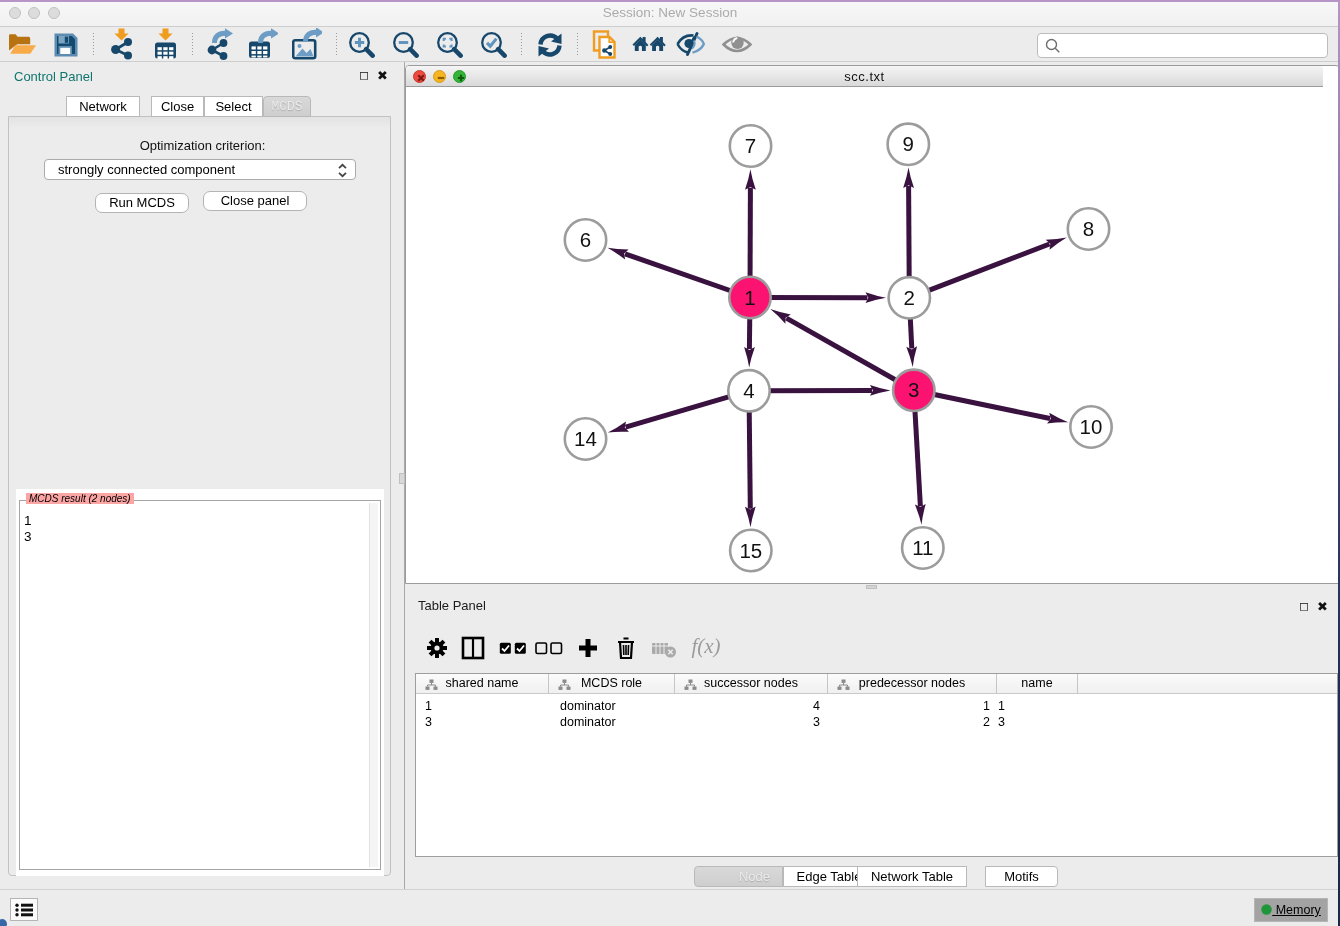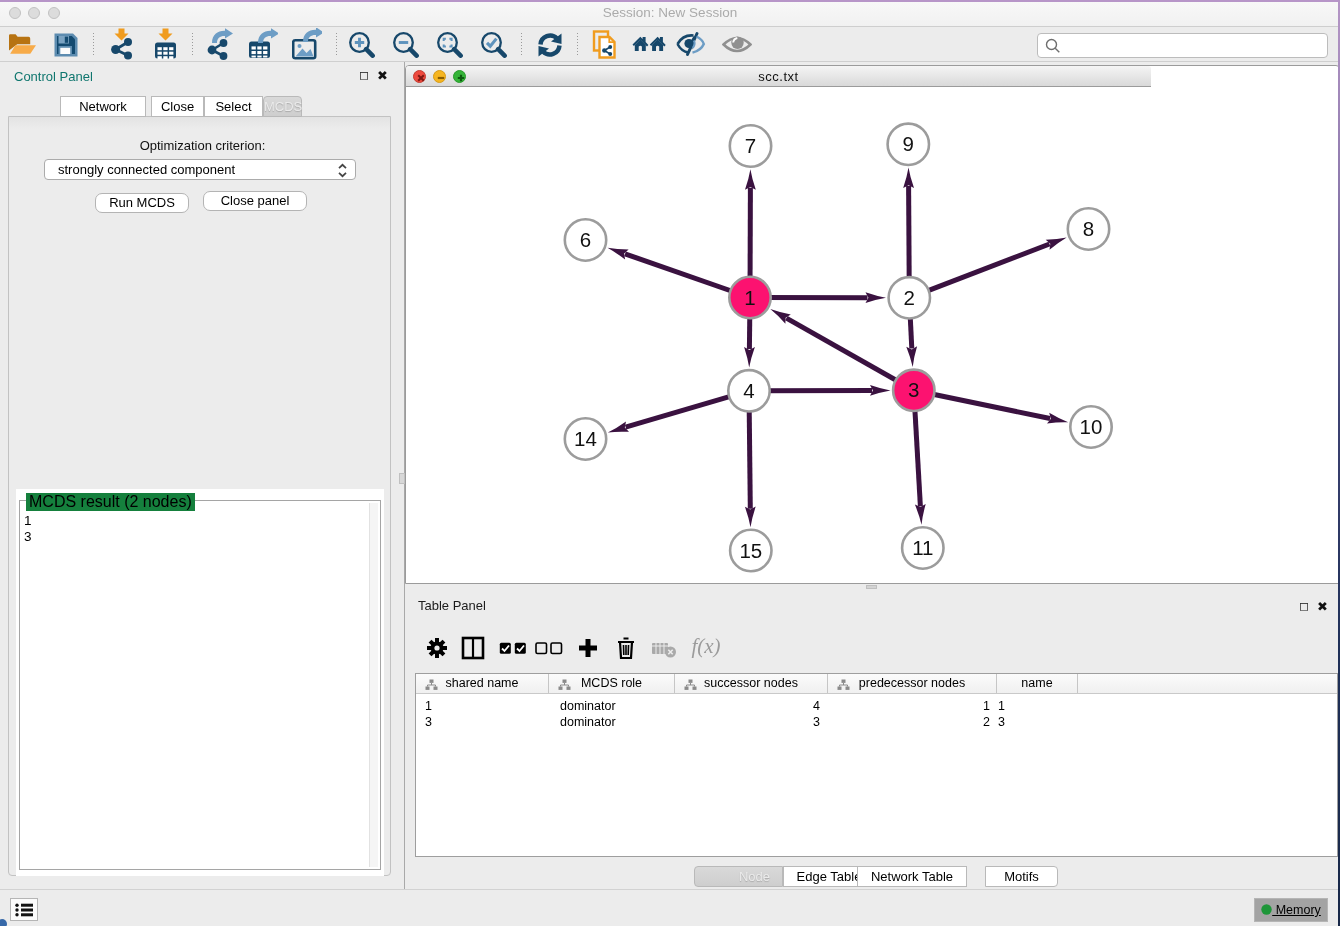--- a/index.html
+++ b/index.html
@@ -31,27 +31,27 @@
     text-shadow:0 1px 1px #aaa; border-radius:4px 4px 0 0; }
   #tabpane { left:8px; top:54px; width:383px; height:760px; border:1px solid #c2c2c2;
     background:linear-gradient(#e3e3e3, #ececec 12px); border-radius:0 0 4px 4px; }
   #optlabel { left:0; top:76px; width:405px; text-align:center; font-size:13px; color:#111; }
   #combo { left:44px; top:97px; width:312px; height:21px; background:#fff; border:1px solid #ababab;
     border-radius:4px; font-size:13px; color:#000; line-height:19px; padding-left:13px; }
   .btn { position:absolute; height:20px; background:#fff; border:1px solid #b4b4b4;
     border-radius:7px; font-size:13px; color:#000; text-align:center; line-height:18px; }
   #resultwrap { left:16px; top:427px; width:368px; height:387px; background:#fff; }
   #fieldset { left:3px; top:11px; width:362px; height:370px; border:1px solid #a5a5a5; }
-  #legend { left:6px; top:-8px; background:#15803d; padding:0 3px; font-size:16px; color:#000; }
+  #legend { left:6px; top:-8px; background:#fca5a5; padding:0 3px; font-size:10px; color:#000;font-style:italic; }
   #resulttext { left:4px; top:12px; font-size:13.5px; color:#000; line-height:15.8px; }
   #res-sb { right:2px; top:2px; width:9px; height:364px; background:#f5f5f5; border-left:1px solid #e2e2e2;}
 
   
   #netwin { left:405px; top:65px; width:935px; height:519px; border:1px solid #9b9b9b; background:#fff; border-radius:4px 4px 0 0; }
-  #nw-titlebar { left:0; top:0; width:745px; height:21px; border-radius:3px 3px 0 0;
+  #nw-titlebar { left:0; top:0; width:917px; height:21px; border-radius:3px 3px 0 0;
     background:linear-gradient(#f5f5f5,#d9d9d9); border-bottom:1px solid #9b9b9b; }
   #nw-title { left:0; top:3px; width:100%; text-align:center; font-size:13px; letter-spacing:0.5px; color:#111; }
   .mlight { top:4px; width:13px; height:13px; border-radius:50%; }
   .mlg { position:absolute; left:2.5px; top:2.5px; }
 
   
   #tpanel { left:405px; top:590px; width:935px; height:299px; background:#ececec; }
   #tp-title { left:13px; top:8px; font-size:13px; color:#1c1c1c; }
   #ttable { left:10px; top:83px; width:923px; height:184px; background:#fff; border:1px solid #9e9e9e; }
   .thead { height:20px; background:linear-gradient(#fbfbfb,#f0f0f0); border-bottom:1px solid #c9c9c9; }
@@ -212,24 +212,24 @@
         <path d="M10.2 10.2 L14.3 14.3" stroke="#6e6e6e" stroke-width="1.4"></path>
       </svg>
     </div>
 </div>
 
 <div id="cpanel" class="abs">
   <div id="cp-title" class="abs">Control Panel</div>
   <div class="winbtn abs" style="left:359px; top:6px; font-size:12px;">◻</div>
   <div class="winbtn abs" style="left:377px; top:6px;">✖</div>
   <div id="tabpane" class="abs"></div>
-  <div class="tab abs" style="left:60px; top:34px; width:86px;">Network</div>
+  <div class="tab abs" style="left:66px; top:34px; width:74px;">Network</div>
   <div class="tab abs" style="left:151px; top:34px; width:53px;">Close</div>
   <div class="tab abs" style="left:204px; top:34px; width:59px;">Select</div>
-  <div class="tab tabsel abs" style="left:263px; top:34px; width:39px;">MCDS</div>
+  <div class="tab tabsel abs" style="left:263px; top:34px; width:48px;font-family:Liberation Mono, monospace;">MCDS</div>
   <div id="combo" class="abs">strongly connected component
     <svg class="abs" style="right:7px;top:3px;" width="11" height="15" viewBox="0 0 11 15">
       <path d="M2 5.2 L5.5 1.8 L9 5.2 M2 9.8 L5.5 13.2 L9 9.8" fill="none" stroke="#444" stroke-width="1.7"></path>
     </svg>
   </div>
   <div id="optlabel" class="abs">Optimization criterion:</div>
   <div class="btn abs" style="left:95px; top:131px; width:94px;">Run MCDS</div>
   <div class="btn abs" style="left:203px; top:129px; width:104px;">Close panel</div>
   <div id="resultwrap" class="abs">
     <div id="fieldset" class="abs">

